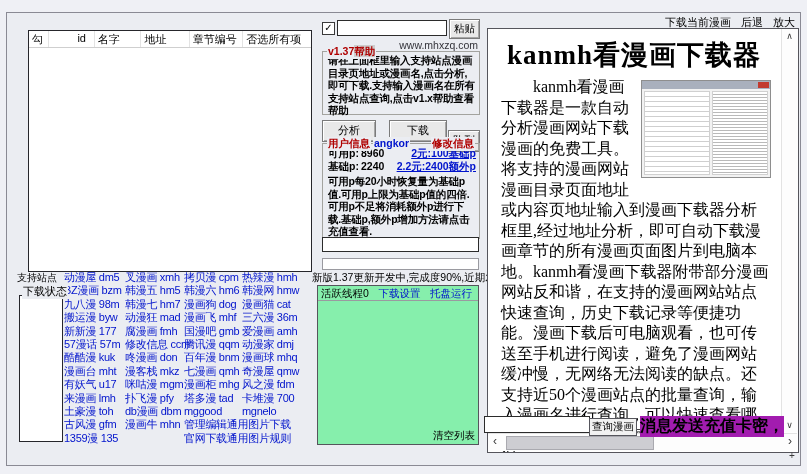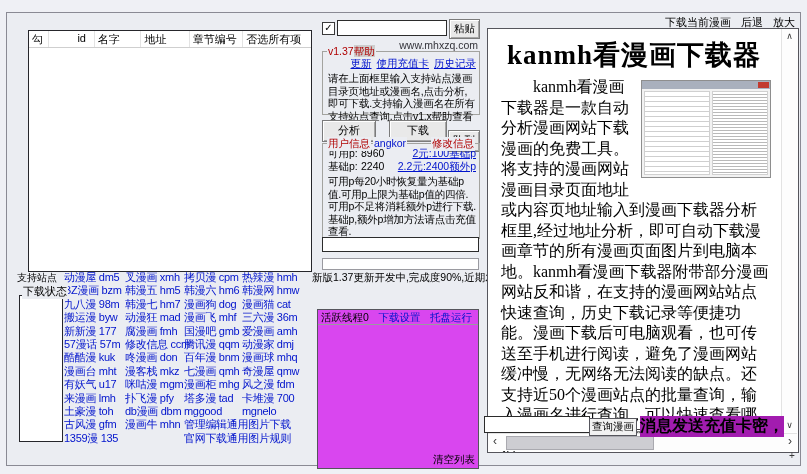--- a/index.html
+++ b/index.html
@@ -37,21 +37,21 @@
     border:1px solid #3a3a3a;font-size:10px;line-height:10px;text-align:center;}
   .chk::after{content:"✓";}
   .tb-input{border:1px solid #2b2b2b;background:#fff;font-size:11px;padding:0 2px;
     font-family:"Liberation Sans","DejaVu Sans",sans-serif;}
   .url-input{position:absolute;left:337px;top:20px;width:104px;height:14px;}
   .btn{background:#e9e9e9;border:1px solid #7b7b7b;
     box-shadow:inset 1px 1px 0 #fff,inset -1px -1px 0 #a6a6a6;
     font-size:10.5px;text-align:center;cursor:default;}
   .paste-btn{position:absolute;left:449px;top:19px;width:29px;height:18px;line-height:17px;}
   .site-url{position:absolute;left:322px;top:39px;width:156px;text-align:right;font-size:10.5px;color:#33333a;}
-  .groupbox{position:absolute;border:1px solid #a3a39f;background:transparent;}
+  .groupbox{position:absolute;border:1px solid #a3a39f;background:transparent;font-weight:bold;}
   .help-group{left:322px;top:51px;width:148px;height:61px;padding:1px 3px 0 5px;}
   .group-label{position:absolute;top:-7px;font-size:10.5px;color:#b00000;background:#ebedf2;padding:0 1px;white-space:nowrap;}
   .hg-label{left:4px;}
   .label-suffix{background:#cdcdcd;}
   .help-links{display:flex;gap:5px;justify-content:flex-end;font-size:10.5px;margin-top:4px;white-space:nowrap;}
   .a{color:#0013cc;text-decoration:underline;cursor:pointer;}
   .a2{color:#0013cc;text-decoration:none;cursor:pointer;}
   .help-text{font-size:10.5px;line-height:12.6px;margin-top:1px;letter-spacing:-0.2px;}
   .analyze-btn{position:absolute;left:322px;top:120px;width:52px;height:20px;line-height:19px;font-size:11px;}
   .download-btn{position:absolute;left:389px;top:120px;width:56px;height:20px;line-height:19px;font-size:11px;}
@@ -60,21 +60,21 @@
   .ug-user{left:50px;color:#0013cc;}
   .ug-modify{right:4px;color:#b00000;}
   .u-row{display:flex;font-size:10.5px;line-height:13.2px;align-items:baseline;}
   .u-label{width:33px;}
   .u-value{flex:1;}
   .u-link{text-align:right;font-size:10.5px;}
   .u-note{font-size:10.5px;line-height:12.4px;margin-top:2px;letter-spacing:-0.2px;}
   .batch-input{position:absolute;left:322px;top:237px;width:151px;height:13px;}
   .flat-bar{position:absolute;left:322px;top:258px;width:155px;height:10px;background:#fff;border:1px solid #9a9aa0;}
   .status-line{position:absolute;left:312px;top:271px;font-size:10.5px;white-space:nowrap;}
-  .threads-box{position:absolute;left:317px;top:285px;width:160px;height:158px;background:#d946ef;border:1px solid #55555c;margin-top:24px;}
+  .threads-box{position:absolute;left:317px;top:285px;width:160px;height:158px;background:#86efac;border:1px solid #55555c;}
   .threads-row{display:flex;justify-content:space-between;padding:1px 6px 0 3px;font-size:10.5px;
     border-bottom:1px solid #9a9aa0;height:13px;}
   .clear-list{position:absolute;right:3px;bottom:1px;font-size:10.5px;cursor:pointer;}
 
   
   .rp-toolbar{position:absolute;left:555px;top:15px;width:240px;display:flex;gap:10px;
     justify-content:flex-end;font-size:11px;}
   .rp-toolbar span{cursor:pointer;}
   .rp-box{position:absolute;left:487px;top:28px;width:310px;height:423px;background:#fff;
     border:1px solid #55555c;overflow:hidden;}
@@ -191,25 +191,20 @@
 
 <div class="chk"></div>
 <input class="tb-input url-input" value="" style="">
 <div class="btn paste-btn">粘贴</div>
 <div class="site-url">www.mhxzq.com</div>
 
 <div class="groupbox help-group">
   <div class="group-label hg-label">
     <span>v1.37</span><span class="label-suffix">帮助</span>
   </div>
-  <div class="help-links">
-    <span class="a">更新</span>
-    <span class="a">使用充值卡</span>
-    <span class="a">历史记录</span>
-  </div>
   <div class="help-text">请在上面框里输入支持站点漫画目录页地址或漫画名,点击分析,即可下载.支持输入漫画名在所有支持站点查询,点击v1.x帮助查看帮助</div>
 </div>
 
 <div class="btn analyze-btn">分析</div>
 <div class="btn download-btn">下载</div>
 <div class="btn queue-btn">队列</div>
 
 <div class="groupbox user-group">
   <div class="group-label hg-label">用户信息</div>
   <div class="group-label ug-user">angkor</div>

